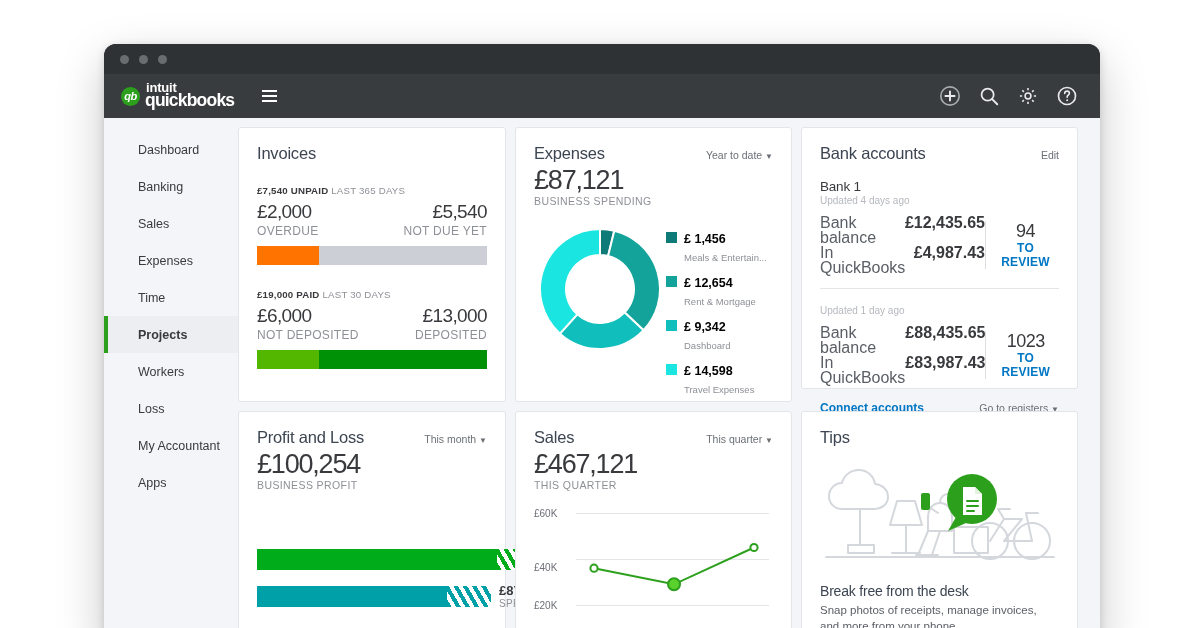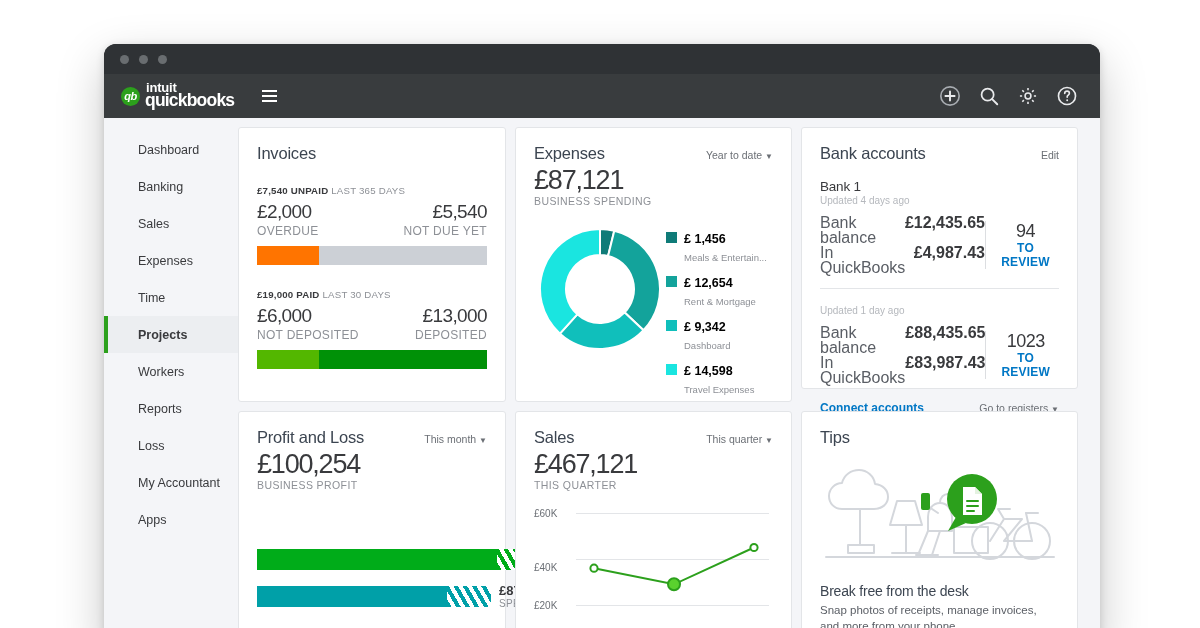--- a/index.html
+++ b/index.html
@@ -228,23 +228,20 @@
       <div class="nav-item">
           <span>Time</span>
         </div>
       <div class="nav-item active">
           <span>Projects</span>
         </div>
       <div class="nav-item">
           <span>Workers</span>
         </div>
       <div class="nav-item">
-          <span>Reports</span>
-        </div>
-      <div class="nav-item">
           <span>Loss</span>
         </div>
       <div class="nav-item">
           <span>My Accountant</span>
         </div>
       <div class="nav-item">
           <span>Apps</span>
         </div>
     </div>
 

